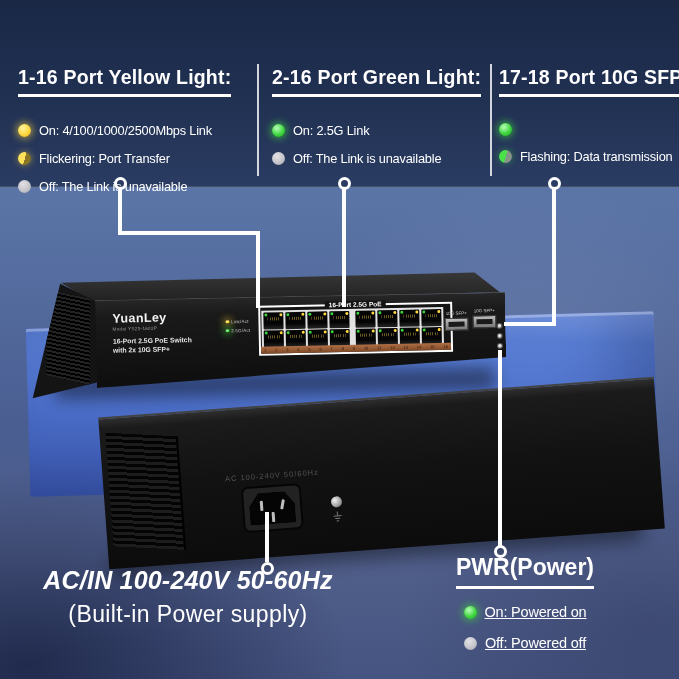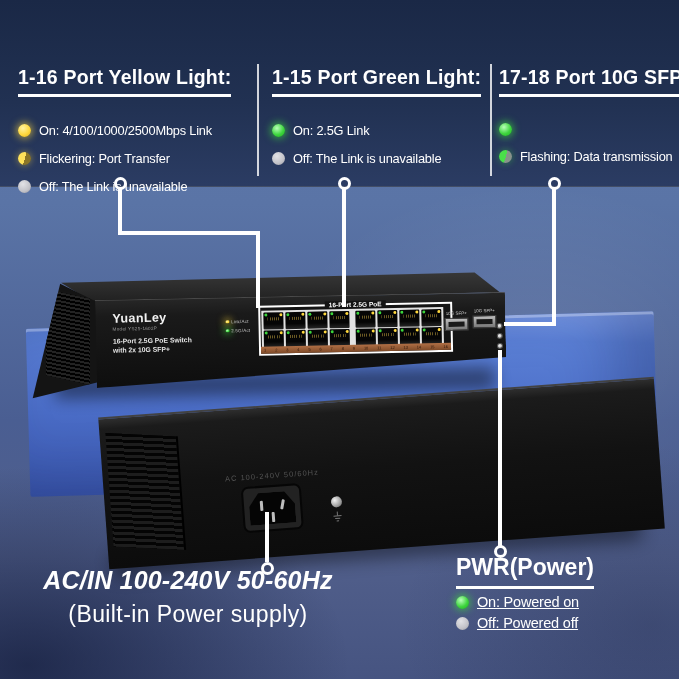--- a/index.html
+++ b/index.html
@@ -111,21 +111,21 @@
   .aring{position:absolute;width:13px;height:13px;border:3.5px solid var(--line-white);
     border-radius:50%;background:transparent;}
 
   
   .ac-note{position:absolute;left:10px;top:566px;width:356px;text-align:center;color:#fff;}
   .ac-line1{font-size:25px;font-weight:700;letter-spacing:.2px;font-style:italic;}
   .ac-line2{font-size:23px;font-weight:400;margin-top:6px;letter-spacing:.4px;}
   .pwr-block{position:absolute;left:456px;top:554px;color:#fff;text-decoration:underline;}
   .pwr-title{display:inline-block;margin:0;font-size:23px;font-weight:700;
     border-bottom:3px solid #fff;padding-bottom:5px;}
-  .pwr-block .lg-row{margin-top:5px;}
+  .pwr-block .lg-row{margin-top:15px;justify-content:center;}
   .pwr-block .lg-text{font-size:14.5px;}
 </style>
 </head>
 <body>
 
 <div class="stage">
   <div class="bg-shade"></div>
   <div class="top-band"></div>
   <div class="divider d1"></div>
   <div class="divider d2"></div>
@@ -140,21 +140,21 @@
       <span class="dot dot-yellow-half"></span>
       <span class="lg-text">Flickering: Port Transfer</span>
     </div>
     <div class="lg-row">
       <span class="dot dot-off"></span>
       <span class="lg-text">Off: The Link is unavailable</span>
     </div>
   </section>
 
   <section class="legend lg-1">
-    <h2 class="lg-title">1-15 Port Green Light:</h2>
+    <h2 class="lg-title">2-16 Port Green Light:</h2>
     <div class="lg-row">
       <span class="dot dot-green"></span>
       <span class="lg-text">On: 2.5G Link</span>
     </div>
     <div class="lg-row">
       <span class="dot dot-off"></span>
       <span class="lg-text">Off: The Link is unavailable</span>
     </div>
   </section>
 

